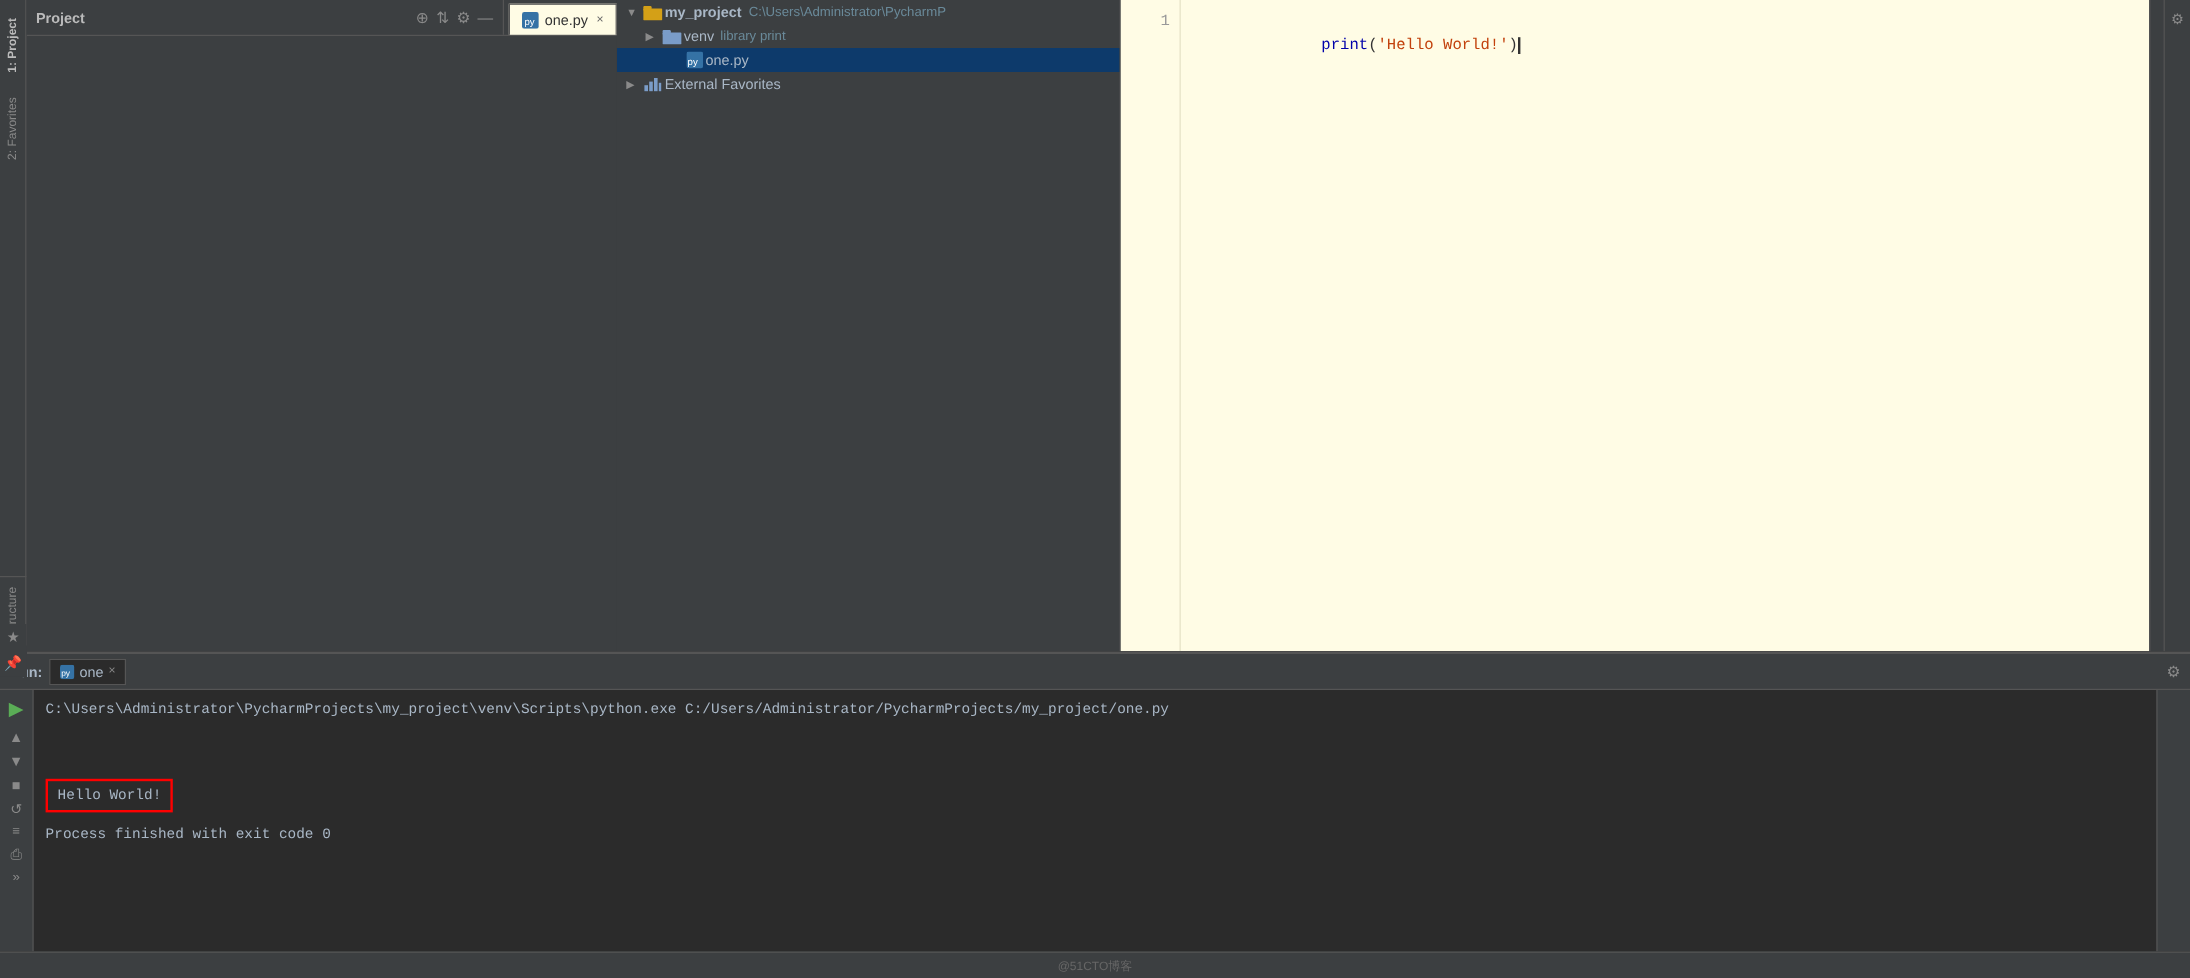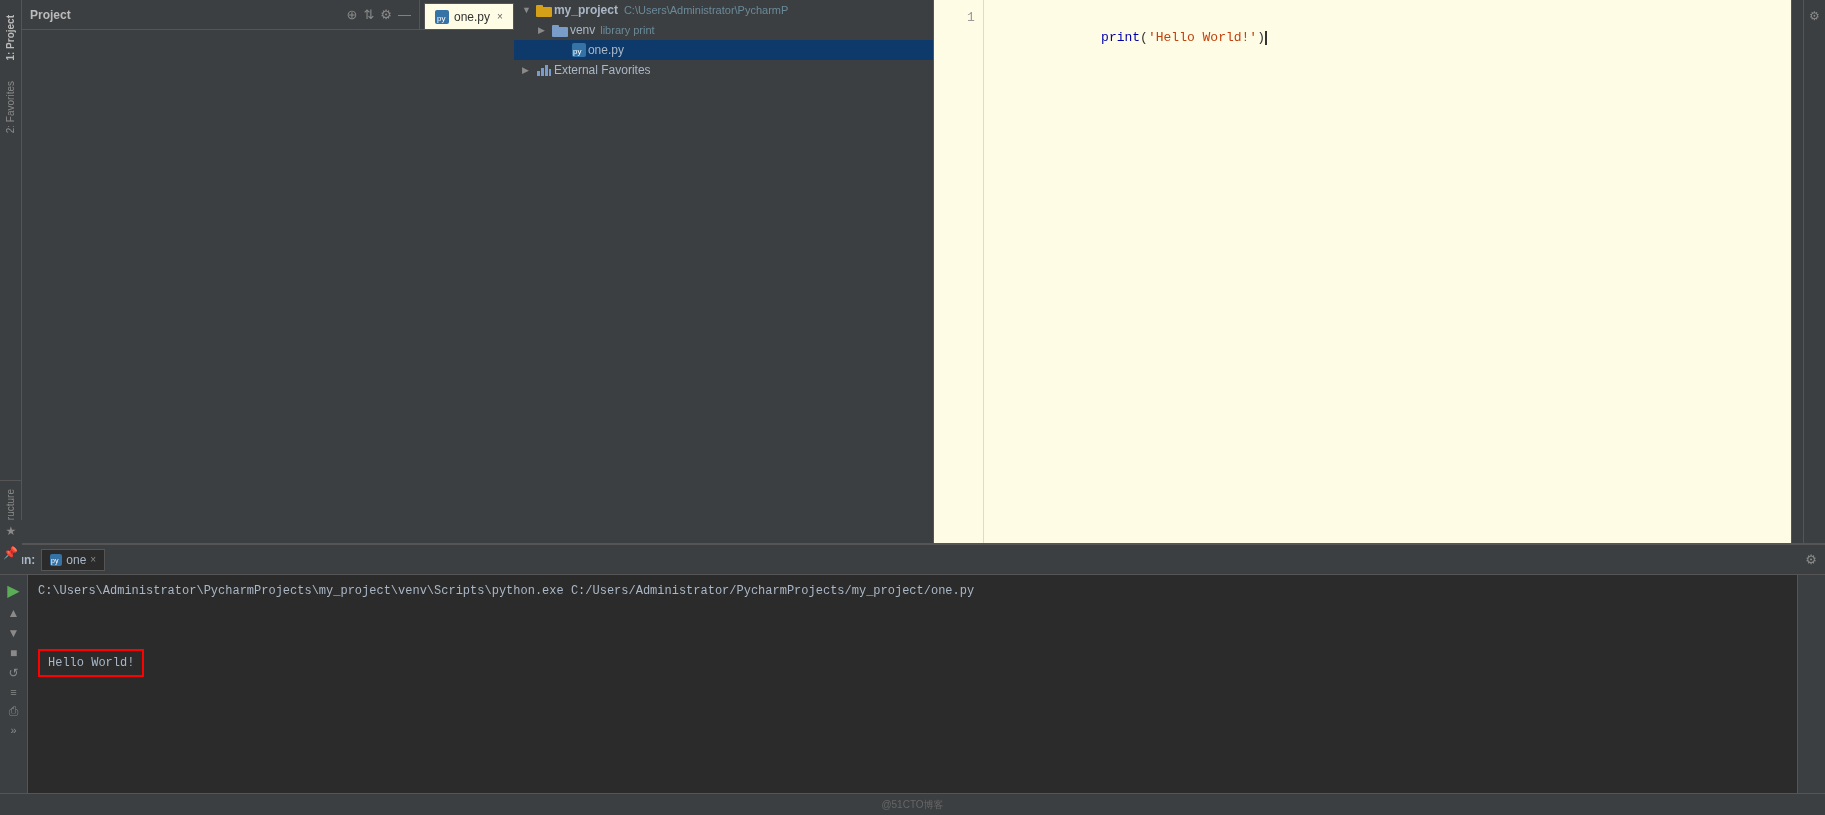--- a/index.html
+++ b/index.html
@@ -158,20 +158,21 @@
         <span style="color:#8a8a8a; font-size:11px; cursor:pointer; padding:2px;">≡</span>
         <span style="color:#8a8a8a; font-size:12px; cursor:pointer; padding:2px;">⎙</span>
         <span style="color:#8a8a8a; font-size:11px; cursor:pointer; padding:2px;">»</span>
       </div>
 
       <div style="flex:1; padding:6px 10px; font-family:'Courier New',monospace; font-size:12px; color:#a9b7c6; overflow-y:auto; line-height:20px;border-radius:31px;">
         <div style="margin-bottom:4px; color:#a9b7c6;">C:\Users\Administrator\PycharmProjects\my_project\venv\Scripts\python.exe C:/Users/Administrator/PycharmProjects/my_project/one.py</div>
         <div style="margin-bottom:8px;margin-top:48px;">
           <span style="display:inline-block; border:2px solid red; padding:2px 8px; color:#a9b7c6;">Hello World!</span>
         </div>
+        <div style="color:#a9b7c6;">Process finished with exit code 0</div>
       </div>
 
       <div style="width:28px; background:#3c3f41; border-left:1px solid #555;"></div>
 
     </div>
 
   </div>
 
   <div style="height:22px; background:#3c3f41; border-top:1px solid #555; display:flex; align-items:center; justify-content:center; padding:0 8px;">
     <span style="font-size:10px; color:#666;">@51CTO博客</span>

